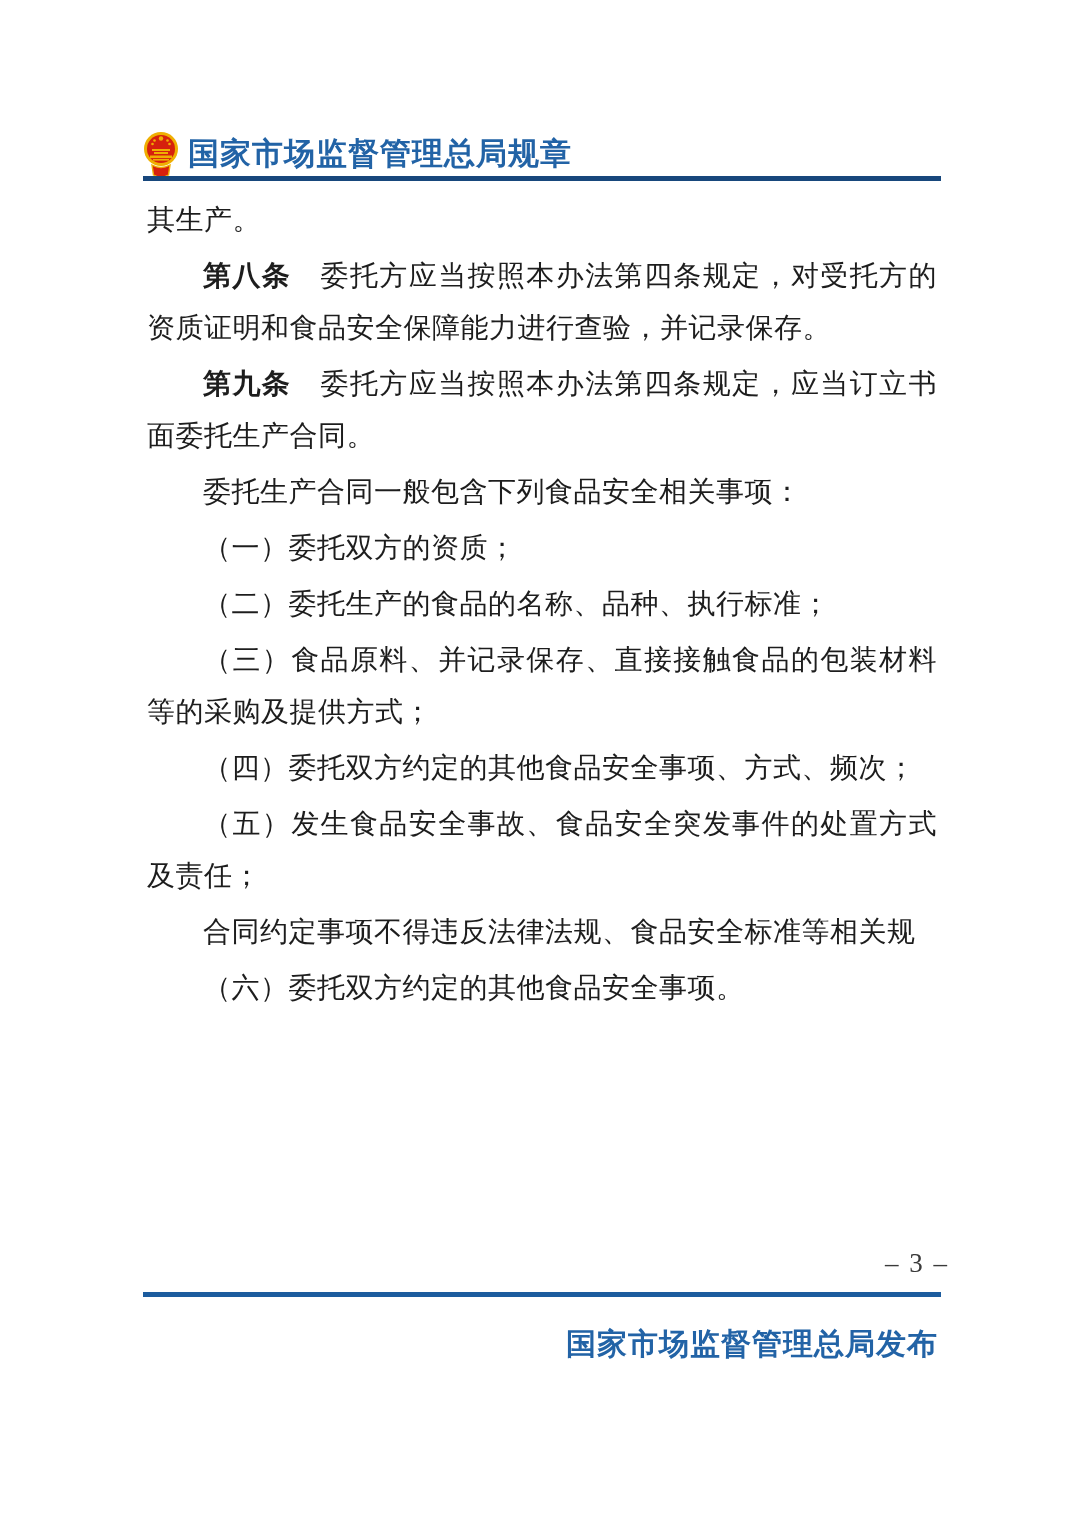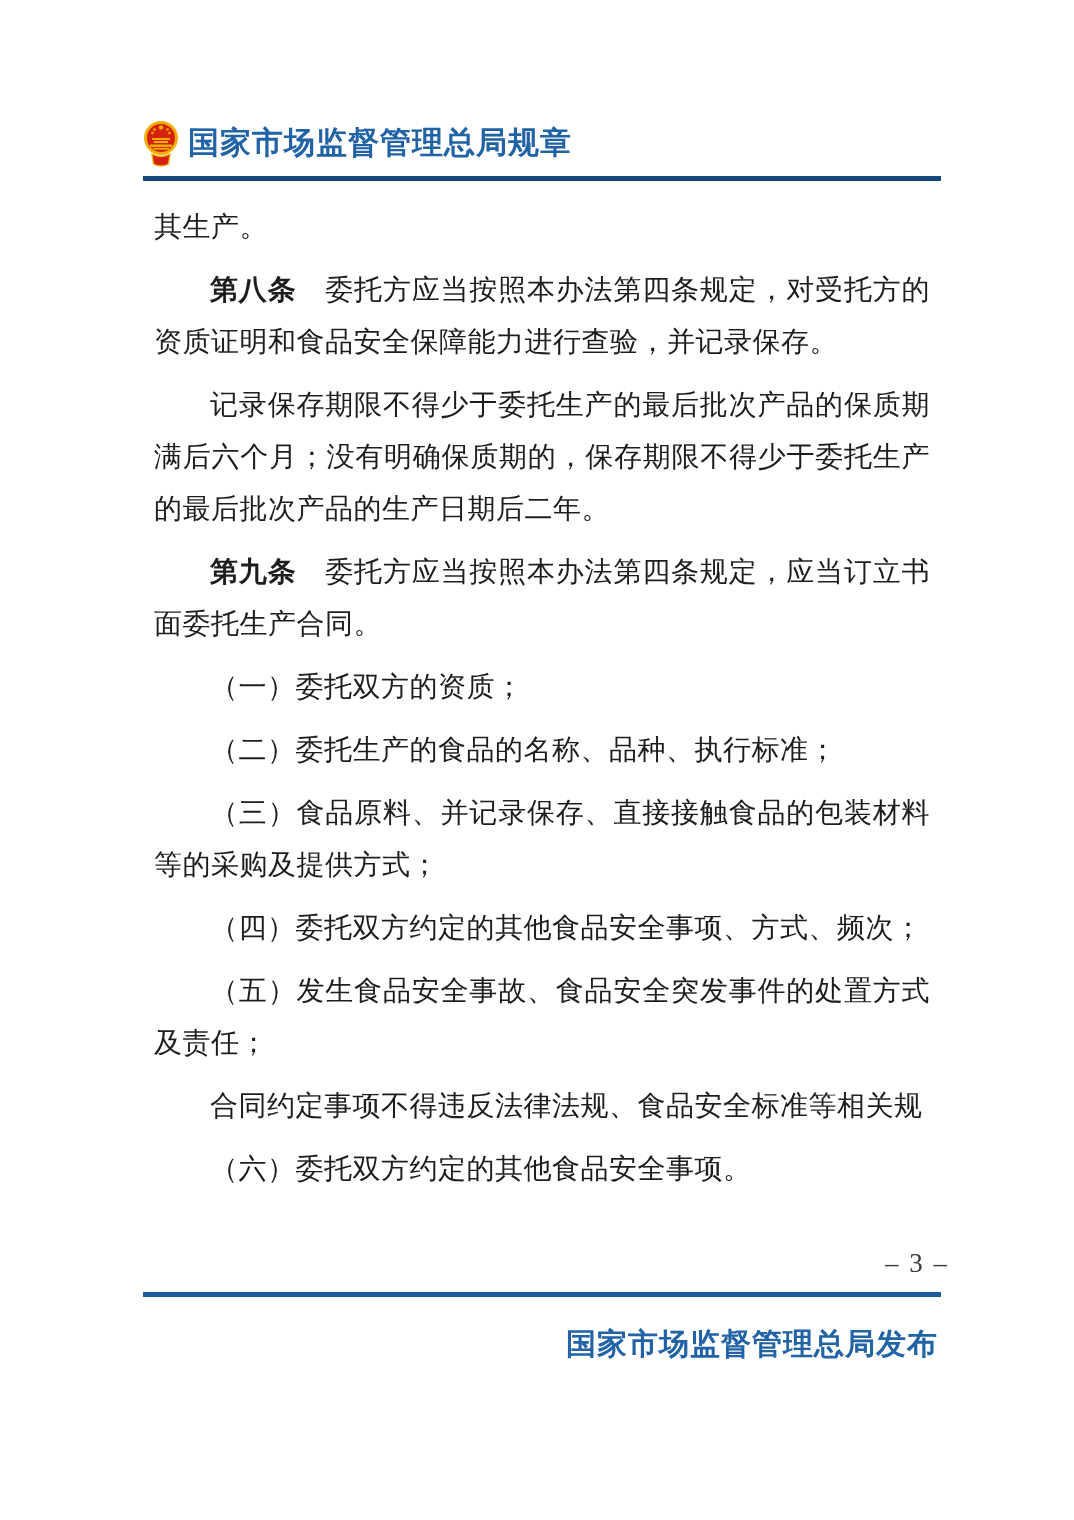--- a/index.html
+++ b/index.html
@@ -16,21 +16,21 @@
   body{
     width:1074px;height:1520px;
     position:relative;
     overflow:hidden;
     font-family:"Liberation Serif","DejaVu Serif",serif;
   }
   .page{position:absolute;inset:0;background:#fff;}
 
   
   .header{
-    position:absolute;left:143px;top:117px;width:800px;height:52px;
+    position:absolute;left:143px;top:128px;width:800px;height:52px;
     display:flex;align-items:center;gap:9px;
   }
   .emblem{width:36px;height:50px;flex:0 0 auto;display:block;}
   .header-title{
     font-family:"Liberation Sans","DejaVu Sans",sans-serif;
     font-weight:700;
     font-size:31px;
     letter-spacing:1px;
     color:var(--accent);
     white-space:nowrap;
@@ -42,21 +42,21 @@
 
   
   .doc-body{
     position:absolute;left:143px;top:190px;width:798px;
     font-size:28px;
     line-height:52px;
     letter-spacing:0.5px;
     color:var(--ink);
     text-align:justify;
   }
-  .para{margin:11px;}
+  .para{margin:4px;}
   .para.indent{text-indent:2em;}
   .seg-bold{
     font-family:Liberation Serif, serif;
     font-weight:700;
   }
 
   
   .page-number{
     position:absolute;left:143px;top:1248px;width:806px;
     text-align:right;
@@ -100,22 +100,22 @@
       <rect x="10" y="30" width="16" height="1.6" fill="var(--emblem-gold)"></rect>
       <path d="M9 36 Q18 41 27 36 L25.5 46 Q18 50 10.5 46 Z" fill="var(--emblem-red)" stroke="var(--emblem-gold)" stroke-width="1.4"></path>
     </svg>
     <div class="header-title">国家市场监督管理总局规章</div>
   </div>
   <div class="header-rule"></div>
 
   <div class="doc-body">
       <p class="para"><span>其生产。</span></p>
       <p class="para indent"><span class="seg-bold">第八条</span><span>　委托方应当按照本办法第四条规定，对受托方的资质证明和食品安全保障能力进行查验，并记录保存。</span></p>
-      <p class="para indent"><span>记录保存期限不得少于委托生产的最后批次产品的保质期满后六个月；没有明确保质期的，保存期限不得少于委托生产的最后批次产品的生产日期后二年。</span></p>
       <p class="para indent"><span class="seg-bold">第九条</span><span>　委托方应当按照本办法第四条规定，应当订立书面委托生产合同。</span></p>
+      <p class="para indent"><span>委托生产合同一般包含下列食品安全相关事项：</span></p>
       <p class="para indent"><span>（一）委托双方的资质；</span></p>
       <p class="para indent"><span>（二）委托生产的食品的名称、品种、执行标准；</span></p>
       <p class="para indent"><span>（三）食品原料、并记录保存、直接接触食品的包装材料等的采购及提供方式；</span></p>
       <p class="para indent"><span>（四）委托双方约定的其他食品安全事项、方式、频次；</span></p>
       <p class="para indent"><span>（五）发生食品安全事故、食品安全突发事件的处置方式及责任；</span></p>
       <p class="para indent"><span>合同约定事项不得违反法律法规、食品安全标准等相关规</span></p>
       <p class="para indent"><span>（六）委托双方约定的其他食品安全事项。</span></p>
     </div>
 
   <div class="page-number">– 3 –</div>

